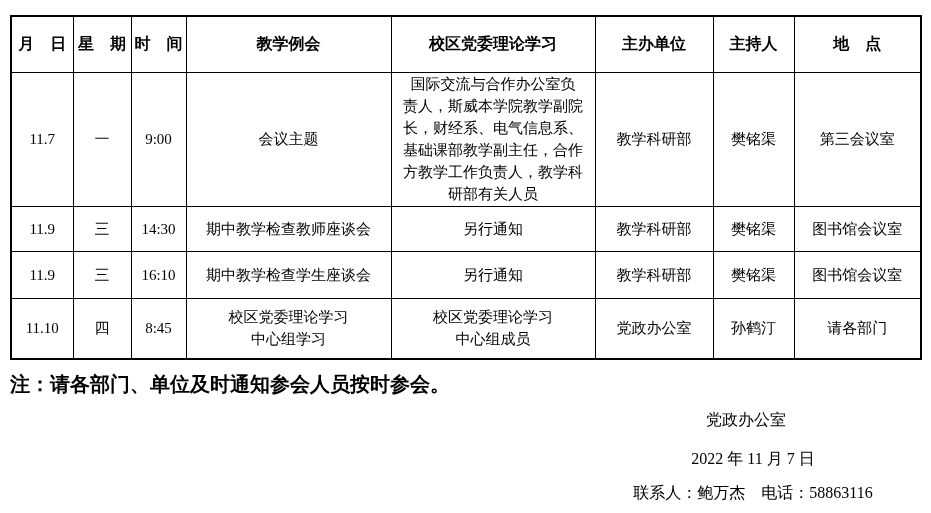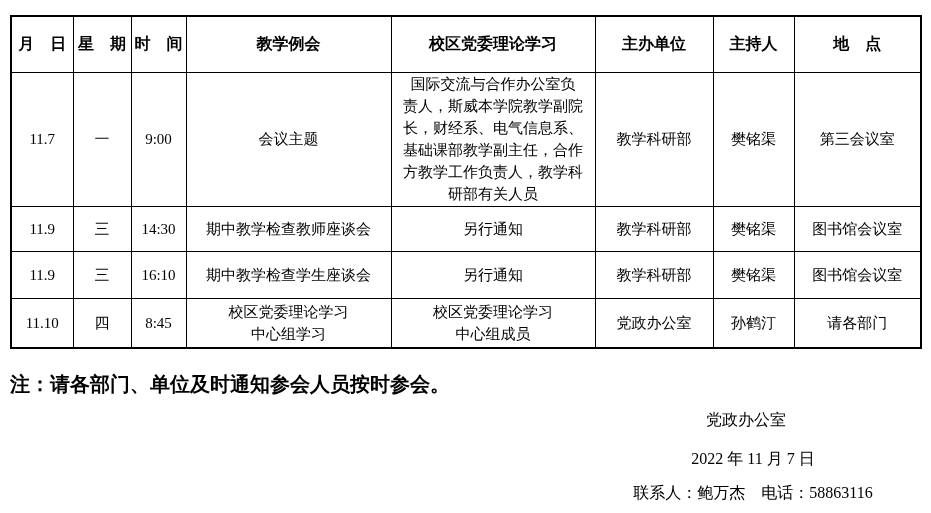--- a/index.html
+++ b/index.html
@@ -26,21 +26,21 @@
     font-size: 15px;
     line-height: 22px;
     white-space: pre-line;
     overflow: hidden;
   }
   table.schedule th { font-weight: bold; font-size: 16px; }
   tr.r-head  { height: 56px; }
   tr.r-0 { height: 134px; }
   tr.r-1 { height: 45px; }
   tr.r-2 { height: 47px; }
-  tr.r-3 { height: 50px; }
+  tr.r-3 { height: 61px; }
   .note {
     position: absolute; left: 10px; top: 371px;
     font-size: 20px; font-weight: bold; white-space: pre;
   }
   .sig {
     position: absolute; transform: translateX(-50%);
     font-size: 16px; white-space: pre;
   }
   .sig-dept    { left: 746px; top: 410px; }
   .sig-date    { left: 753px; top: 449px; }

